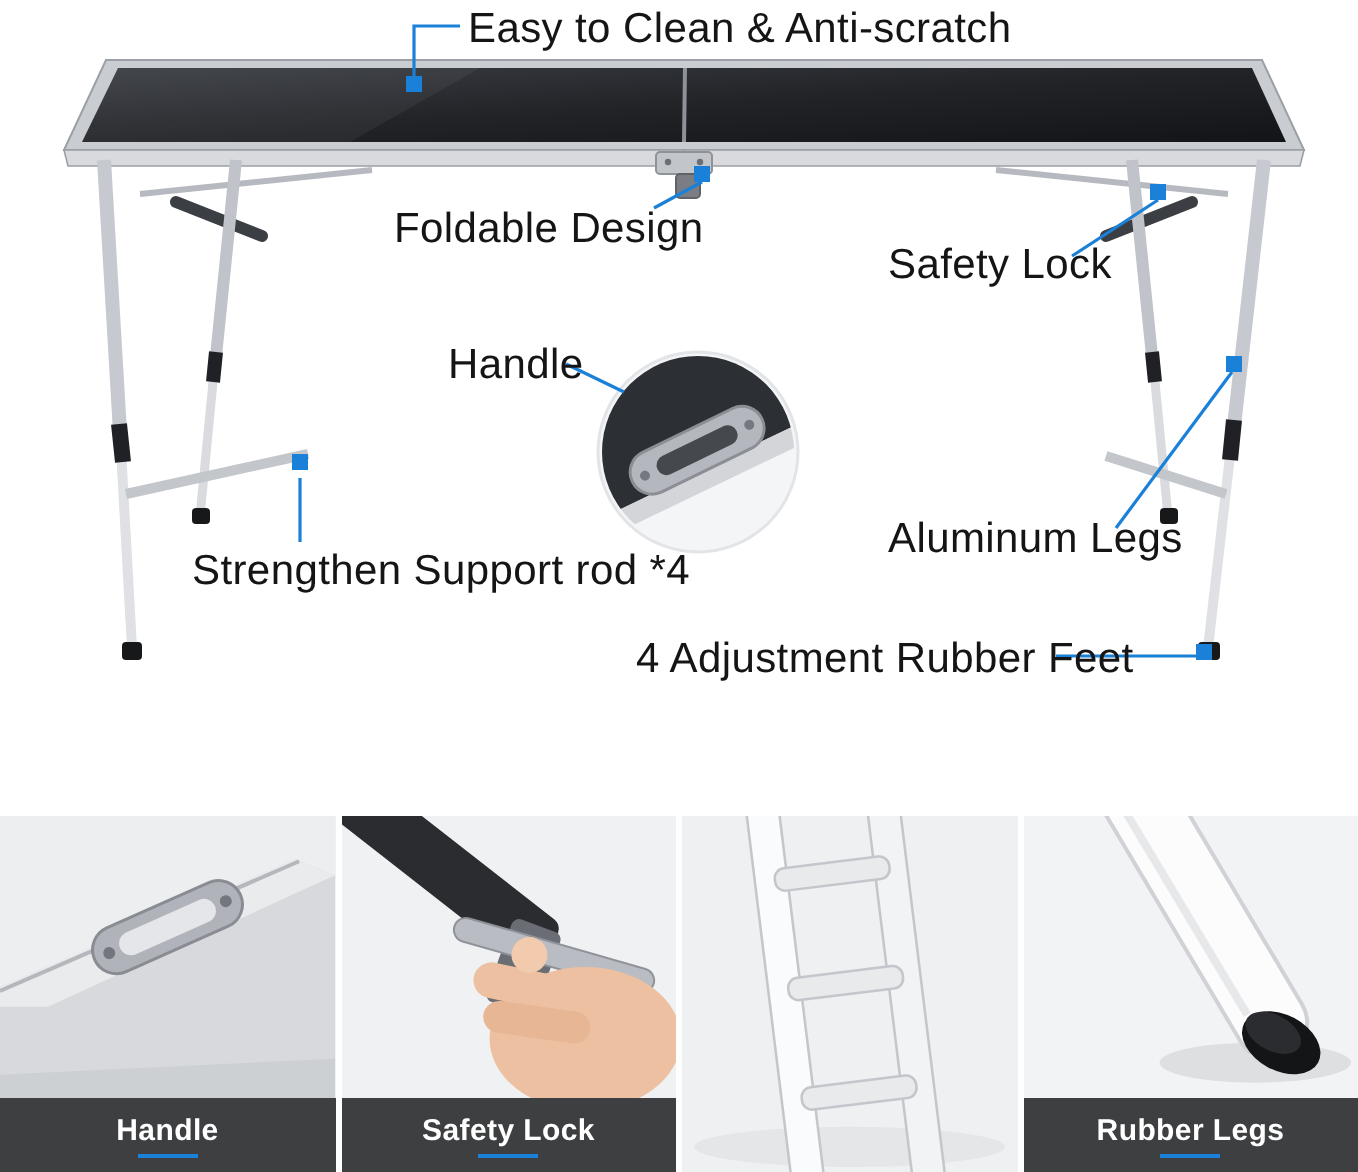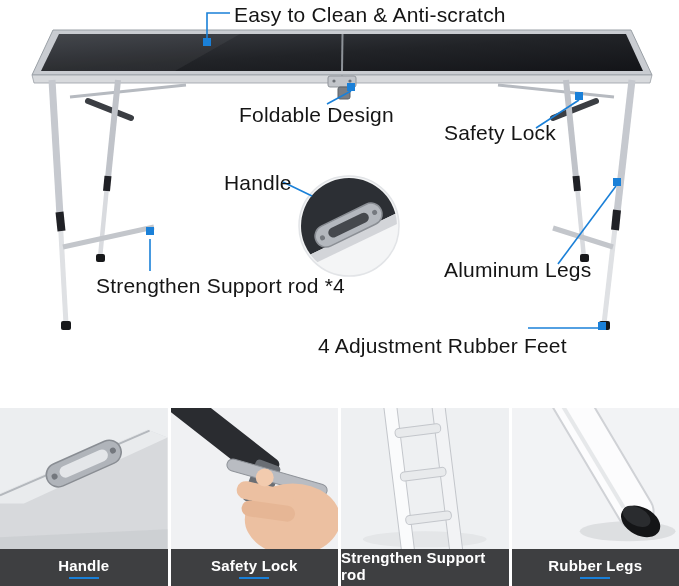--- a/index.html
+++ b/index.html
@@ -151,26 +151,26 @@
 
         <line class="acc-line" x1="558" y1="264" x2="616" y2="186"></line>
         <rect class="acc-dot" x="613" y="178" width="8" height="8"></rect>
 
         <line class="acc-line" x1="528" y1="328" x2="600" y2="328"></line>
         <rect class="acc-dot" x="598" y="322" width="8" height="8"></rect>
       </g>
     </svg>
 
     <div class="callout" style="left:234px;top:3px;">Easy to Clean &amp; Anti-scratch</div>
-    <div class="callout" style="left:197px;top:103px;margin-left:42px;">Foldable Design</div>
+    <div class="callout" style="left:197px;top:103px;">Foldable Design</div>
     <div class="callout" style="left:444px;top:121px;">Safety Lock</div>
     <div class="callout" style="left:224px;top:171px;">Handle</div>
     <div class="callout" style="left:96px;top:274px;text-align:right;">Strengthen Support rod *4</div>
     <div class="callout" style="left:444px;top:258px;">Aluminum Legs</div>
-    <div class="callout" style="left:318px;top:334px;">4 Adjustment Rubber Feet</div>
+    <div class="callout" style="left:318px;top:318px;">4 Adjustment Rubber Feet</div>
   </div>
 
   <div class="thumbs">
 
     <figure class="thumb">
       <div class="photo">
         <svg viewBox="0 0 168 142" preserveAspectRatio="xMidYMid slice">
           <rect width="168" height="142" fill="#eceef0"></rect>
           <polygon points="0,142 0,86 148,22 168,30 168,142" fill="#d7d9dc"></polygon>
           <polygon points="0,86 148,22 168,30 24,96 0,96" fill="#e9ebed"></polygon>
@@ -216,24 +216,20 @@
           <ellipse cx="84" cy="132" rx="62" ry="8" fill="#d9dbde" opacity="0.5"></ellipse>
           <g transform="rotate(-7 84 71)">
             <rect x="52" y="-10" width="13" height="170" rx="6" fill="#fafbfc" stroke="#c3c6cb"></rect>
             <rect x="100" y="-10" width="13" height="170" rx="6" fill="#f2f3f5" stroke="#c3c6cb"></rect>
             <rect x="60" y="18" width="46" height="9" rx="4" fill="#e8eaec" stroke="#c3c6cb"></rect>
             <rect x="60" y="62" width="46" height="9" rx="4" fill="#e8eaec" stroke="#c3c6cb"></rect>
             <rect x="60" y="106" width="46" height="9" rx="4" fill="#e8eaec" stroke="#c3c6cb"></rect>
           </g>
         </svg>
       </div>
-      <figcaption class="bar">
-        <span class="lbl">Strengthen Support rod</span>
-        <span class="accent-underline"></span>
-      </figcaption>
     </figure>
 
     <figure class="thumb">
       <div class="photo">
         <svg viewBox="0 0 168 142" preserveAspectRatio="xMidYMid slice">
           <rect width="168" height="142" fill="#f2f3f5"></rect>
           <ellipse cx="116" cy="124" rx="48" ry="10" fill="#d4d6d9" opacity="0.7"></ellipse>
           <line x1="55" y1="-12" x2="124" y2="104" stroke="#d0d2d6" stroke-width="38" stroke-linecap="round"></line>
           <line x1="55" y1="-12" x2="124" y2="104" stroke="#fcfcfd" stroke-width="34" stroke-linecap="round"></line>
           <line x1="46" y1="-10" x2="112" y2="100" stroke="#e6e8ea" stroke-width="4"></line>

